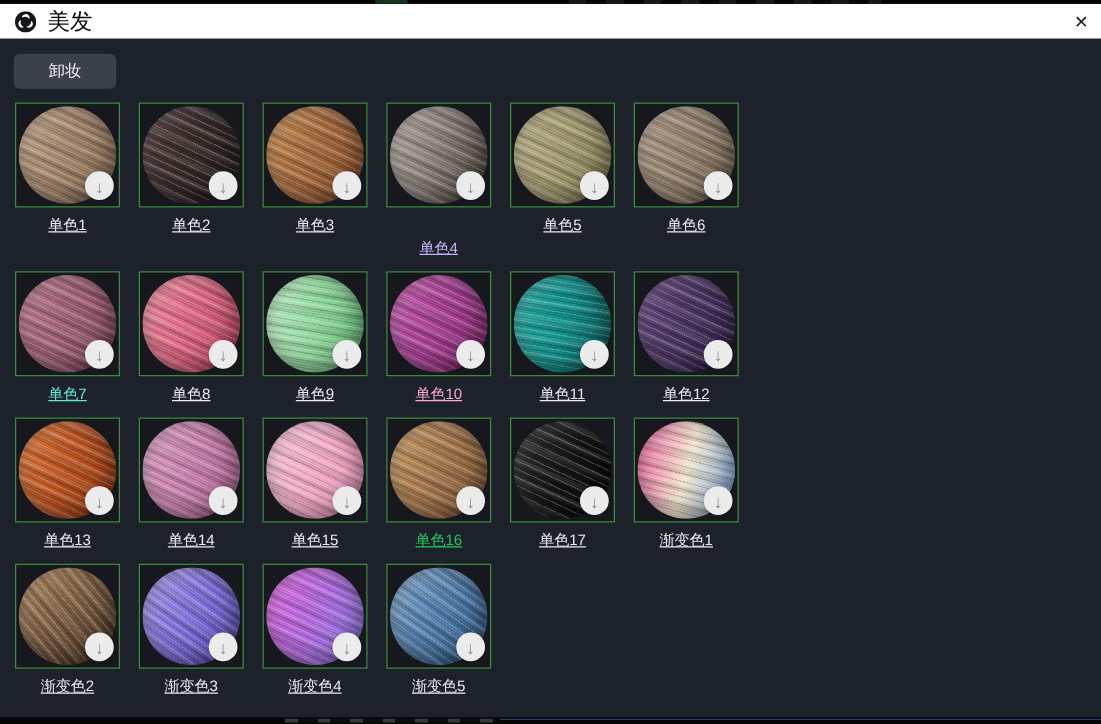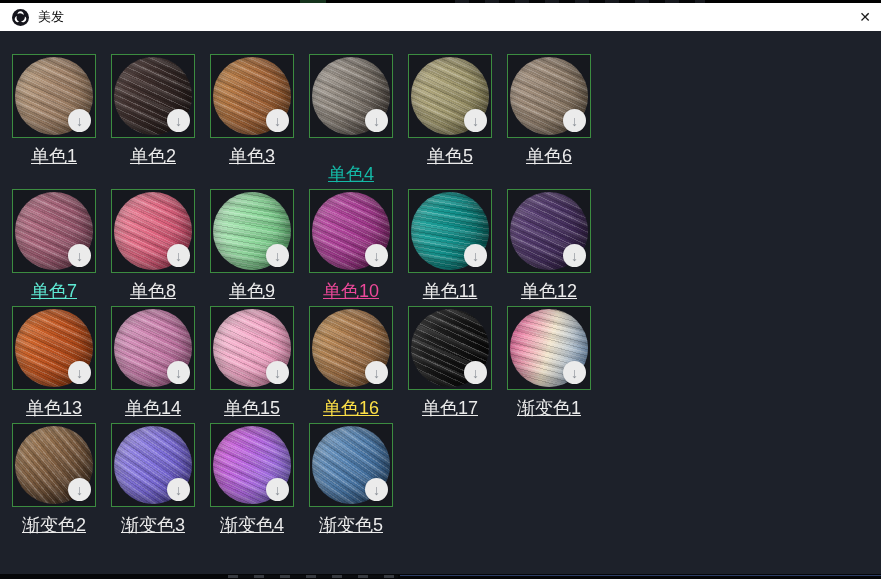--- a/index.html
+++ b/index.html
@@ -9,40 +9,40 @@
   .window { width: 881px; height: 579px; display: flex; flex-direction: column; background: #000; }
 
   .top-strip { height: 3px; background: #010101; position: relative; }
   .top-strip .speck-green { position: absolute; left: 300px; top: 0; width: 26px; height: 3px; background: #16331d; }
   .top-strip .speck-gray { position: absolute; left: 455px; top: 0; width: 250px; height: 3px;
       background: repeating-linear-gradient(90deg, #2a2d36 0 14px, #090a0d 14px 30px); opacity: .55; }
 
   .titlebar { height: 28px; background: var(--titlebar-bg); display: flex; align-items: center;
       padding: 0 10px; flex: 0 0 auto; }
   .app-icon { width: 17px; height: 17px; margin-left: 2px; flex: 0 0 auto; display: block; }
-  .titlebar .title { margin-left: 9px; font-size: 13px; color: #0a0a0a; }
+  .titlebar .title { margin-left: 9px; font-size: 18px; color: #0a0a0a; }
   .close-btn { margin-left: auto; width: 30px; height: 24px; border: 0; background: transparent;
       color: #1a1a1a; font-size: 14px; line-height: 1; cursor: pointer; padding: 0 0 0 0; text-align: right; }
 
   .dialog-body { flex: 1 1 auto; background: var(--dialog-bg); padding: 12px 0 0 11px; overflow: hidden; }
 
   .remove-btn { display: inline-block; width: 82px; height: 28px; background: #3b4049; color: #f0f0f0;
       border: 0; border-radius: 5px; font-size: 13px; font-family: inherit; cursor: pointer; }
 
   .grid { margin: 11px 0 0 1px; display: grid; grid-template-columns: repeat(6, 84px);
       column-gap: 15px; row-gap: 11px; }
   .cell { width: 84px; cursor: pointer; }
   .tile { width: 84px; height: 84px; border: 1px solid var(--accent); background: var(--tile-bg);
       position: relative; display: flex; align-items: center; justify-content: center; }
   .hair { width: 78px; height: 78px; border-radius: 50%;
       box-shadow: inset 0 0 14px rgba(0,0,0,.28), inset -6px -8px 16px rgba(0,0,0,.22), inset 5px 6px 12px rgba(255,255,255,.10); }
   .dl { position: absolute; right: 4px; bottom: 5px; width: 23px; height: 23px; border-radius: 50%;
       background: #ebebeb; box-shadow: 0 0 0 1px rgba(0,0,0,.06); display: flex; align-items: center;
       justify-content: center; color: #8a8f96; font-size: 14px; font-weight: bold; line-height: 1; }
-  .label { margin-top: 6px; height: 16px; text-align: center; font-size: 18px; color: #ebebeb; white-space: nowrap; text-decoration: underline; }
+  .label { margin-top: 6px; height: 16px; text-align: center; font-size: 12px; color: #ebebeb; white-space: nowrap; text-decoration: underline; }
 
   .bottom-strip { height: 5px; background: #050608; position: relative; flex: 0 0 auto; }
   .bottom-strip .bottom-line { position: absolute; top: 1px; left: 400px; right: 0; height: 1px; background: #2c3e66; }
   .bottom-strip .bottom-dashes { position: absolute; top: 1px; left: 228px; width: 170px; height: 3px;
       background: repeating-linear-gradient(90deg, #6a6f78 0 10px, #101216 10px 26px); opacity: .5; }
 </style>
 </head>
 <body>
 
 <div class="window">
@@ -59,20 +59,21 @@
         <path d="M8.5 2.3 a3.2 3.2 0 0 1 3.15 3.8 a4.6 4.6 0 0 0 -3.6 -1.75 a4.6 4.6 0 0 0 -2.55 0.8 a3.2 3.2 0 0 1 3 -2.85 z"></path>
         <path transform="rotate(120 8.5 8.5)" d="M8.5 2.3 a3.2 3.2 0 0 1 3.15 3.8 a4.6 4.6 0 0 0 -3.6 -1.75 a4.6 4.6 0 0 0 -2.55 0.8 a3.2 3.2 0 0 1 3 -2.85 z"></path>
         <path transform="rotate(240 8.5 8.5)" d="M8.5 2.3 a3.2 3.2 0 0 1 3.15 3.8 a4.6 4.6 0 0 0 -3.6 -1.75 a4.6 4.6 0 0 0 -2.55 0.8 a3.2 3.2 0 0 1 3 -2.85 z"></path>
       </g>
     </svg>
     <span class="title">美发</span>
     <button class="close-btn">✕</button>
   </div>
 
   <div class="dialog-body">
+    <button class="remove-btn">卸妆</button>
     <div class="grid" id="grid">
   <div class="cell">
     <div class="tile">
       <div class="hair" style="background: repeating-linear-gradient(205deg, rgba(255, 255, 255, 0.2) 0px, rgba(255, 255, 255, 0.2) 1px, rgba(255, 255, 255, 0) 1px, rgba(255, 255, 255, 0) 3px, rgba(0, 0, 0, 0.16) 3px, rgba(0, 0, 0, 0.16) 4px, rgba(0, 0, 0, 0) 4px, rgba(0, 0, 0, 0) 6px), repeating-linear-gradient(203deg, rgba(255, 255, 255, 0.1) 0px, rgba(255, 255, 255, 0.1) 2px, rgba(0, 0, 0, 0.1) 6px, rgba(0, 0, 0, 0.1) 9px, rgba(255, 255, 255, 0) 9px, rgba(255, 255, 255, 0) 14px), linear-gradient(115deg, rgb(194, 167, 136), rgb(161, 131, 106), rgb(134, 105, 79));"></div>
       <div class="dl" style="background: rgb(235, 235, 235); color: rgb(138, 143, 150);">
         <span>↓</span>
       </div>
     </div>
     <div class="label" style="color: rgb(235, 235, 235);">单色1</div>
   </div>
@@ -97,21 +98,21 @@
     <div class="label" style="color: rgb(235, 235, 235);">单色3</div>
   </div>
 
   <div class="cell">
     <div class="tile">
       <div class="hair" style="background: repeating-linear-gradient(205deg, rgba(255, 255, 255, 0.2) 0px, rgba(255, 255, 255, 0.2) 1px, rgba(255, 255, 255, 0) 1px, rgba(255, 255, 255, 0) 3px, rgba(0, 0, 0, 0.16) 3px, rgba(0, 0, 0, 0.16) 4px, rgba(0, 0, 0, 0) 4px, rgba(0, 0, 0, 0) 6px), repeating-linear-gradient(203deg, rgba(255, 255, 255, 0.1) 0px, rgba(255, 255, 255, 0.1) 2px, rgba(0, 0, 0, 0.1) 6px, rgba(0, 0, 0, 0.1) 9px, rgba(255, 255, 255, 0) 9px, rgba(255, 255, 255, 0) 14px), linear-gradient(115deg, rgb(184, 176, 167), rgb(131, 123, 114), rgb(69, 61, 55));"></div>
       <div class="dl" style="background: rgb(235, 235, 235); color: rgb(138, 143, 150);">
         <span>↓</span>
       </div>
     </div>
-    <div class="label" style="color: #14b8a6; margin-top: 24px;">单色4</div>
+    <div class="label" style="color: #c4b5fd; margin-top: 24px;">单色4</div>
   </div>
 
   <div class="cell">
     <div class="tile">
       <div class="hair" style="background: repeating-linear-gradient(205deg, rgba(255, 255, 255, 0.2) 0px, rgba(255, 255, 255, 0.2) 1px, rgba(255, 255, 255, 0) 1px, rgba(255, 255, 255, 0) 3px, rgba(0, 0, 0, 0.16) 3px, rgba(0, 0, 0, 0.16) 4px, rgba(0, 0, 0, 0) 4px, rgba(0, 0, 0, 0) 6px), repeating-linear-gradient(203deg, rgba(255, 255, 255, 0.1) 0px, rgba(255, 255, 255, 0.1) 2px, rgba(0, 0, 0, 0.1) 6px, rgba(0, 0, 0, 0.1) 9px, rgba(255, 255, 255, 0) 9px, rgba(255, 255, 255, 0) 14px), linear-gradient(115deg, rgb(188, 178, 136), rgb(161, 153, 112), rgb(127, 119, 79));"></div>
       <div class="dl" style="background: rgb(235, 235, 235); color: rgb(138, 143, 150);">
         <span>↓</span>
       </div>
     </div>
     <div class="label" style="color: rgb(235, 235, 235);">单色5</div>
@@ -157,21 +158,21 @@
     <div class="label" style="color: rgb(235, 235, 235);">单色9</div>
   </div>
 
   <div class="cell">
     <div class="tile">
       <div class="hair" style="background: repeating-linear-gradient(205deg, rgba(255, 255, 255, 0.2) 0px, rgba(255, 255, 255, 0.2) 1px, rgba(255, 255, 255, 0) 1px, rgba(255, 255, 255, 0) 3px, rgba(0, 0, 0, 0.16) 3px, rgba(0, 0, 0, 0.16) 4px, rgba(0, 0, 0, 0) 4px, rgba(0, 0, 0, 0) 6px), repeating-linear-gradient(203deg, rgba(255, 255, 255, 0.1) 0px, rgba(255, 255, 255, 0.1) 2px, rgba(0, 0, 0, 0.1) 6px, rgba(0, 0, 0, 0.1) 9px, rgba(255, 255, 255, 0) 9px, rgba(255, 255, 255, 0) 14px), linear-gradient(115deg, rgb(199, 92, 176), rgb(166, 62, 146), rgb(127, 39, 105));"></div>
       <div class="dl" style="background: rgb(235, 235, 235); color: rgb(138, 143, 150);">
         <span>↓</span>
       </div>
     </div>
-    <div class="label" style="color: #ec4899;">单色10</div>
+    <div class="label" style="color: #f9a8d4;">单色10</div>
   </div>
 
   <div class="cell">
     <div class="tile">
       <div class="hair" style="background: repeating-linear-gradient(190deg, rgba(255, 255, 255, 0.2) 0px, rgba(255, 255, 255, 0.2) 1px, rgba(255, 255, 255, 0) 1px, rgba(255, 255, 255, 0) 3px, rgba(0, 0, 0, 0.16) 3px, rgba(0, 0, 0, 0.16) 4px, rgba(0, 0, 0, 0) 4px, rgba(0, 0, 0, 0) 6px), repeating-linear-gradient(188deg, rgba(255, 255, 255, 0.1) 0px, rgba(255, 255, 255, 0.1) 2px, rgba(0, 0, 0, 0.1) 6px, rgba(0, 0, 0, 0.1) 9px, rgba(255, 255, 255, 0) 9px, rgba(255, 255, 255, 0) 14px), linear-gradient(100deg, rgb(42, 170, 162), rgb(18, 144, 139), rgb(9, 97, 93));"></div>
       <div class="dl" style="background: rgb(235, 235, 235); color: rgb(138, 143, 150);">
         <span>↓</span>
       </div>
     </div>
     <div class="label" style="color: rgb(235, 235, 235);">单色11</div>
@@ -217,21 +218,21 @@
     <div class="label" style="color: rgb(235, 235, 235);">单色15</div>
   </div>
 
   <div class="cell">
     <div class="tile">
       <div class="hair" style="background: repeating-linear-gradient(205deg, rgba(255, 255, 255, 0.2) 0px, rgba(255, 255, 255, 0.2) 1px, rgba(255, 255, 255, 0) 1px, rgba(255, 255, 255, 0) 3px, rgba(0, 0, 0, 0.16) 3px, rgba(0, 0, 0, 0.16) 4px, rgba(0, 0, 0, 0) 4px, rgba(0, 0, 0, 0) 6px), repeating-linear-gradient(203deg, rgba(255, 255, 255, 0.1) 0px, rgba(255, 255, 255, 0.1) 2px, rgba(0, 0, 0, 0.1) 6px, rgba(0, 0, 0, 0.1) 9px, rgba(255, 255, 255, 0) 9px, rgba(255, 255, 255, 0) 14px), linear-gradient(115deg, rgb(203, 156, 99), rgb(163, 116, 74), rgb(124, 84, 49));"></div>
       <div class="dl" style="background: rgb(235, 235, 235); color: rgb(138, 143, 150);">
         <span>↓</span>
       </div>
     </div>
-    <div class="label" style="color: #fde047;">单色16</div>
+    <div class="label" style="color: #22c55e;">单色16</div>
   </div>
 
   <div class="cell">
     <div class="tile">
       <div class="hair" style="background: repeating-linear-gradient(205deg, rgba(255, 255, 255, 0.2) 0px, rgba(255, 255, 255, 0.2) 1px, rgba(255, 255, 255, 0) 1px, rgba(255, 255, 255, 0) 3px, rgba(0, 0, 0, 0.16) 3px, rgba(0, 0, 0, 0.16) 4px, rgba(0, 0, 0, 0) 4px, rgba(0, 0, 0, 0) 6px), repeating-linear-gradient(203deg, rgba(255, 255, 255, 0.1) 0px, rgba(255, 255, 255, 0.1) 2px, rgba(0, 0, 0, 0.1) 6px, rgba(0, 0, 0, 0.1) 9px, rgba(255, 255, 255, 0) 9px, rgba(255, 255, 255, 0) 14px), linear-gradient(115deg, rgb(48, 48, 48), rgb(22, 22, 22), rgb(6, 6, 6));"></div>
       <div class="dl" style="background: rgb(235, 235, 235); color: rgb(138, 143, 150);">
         <span>↓</span>
       </div>
     </div>
     <div class="label" style="color: rgb(235, 235, 235);">单色17</div>

